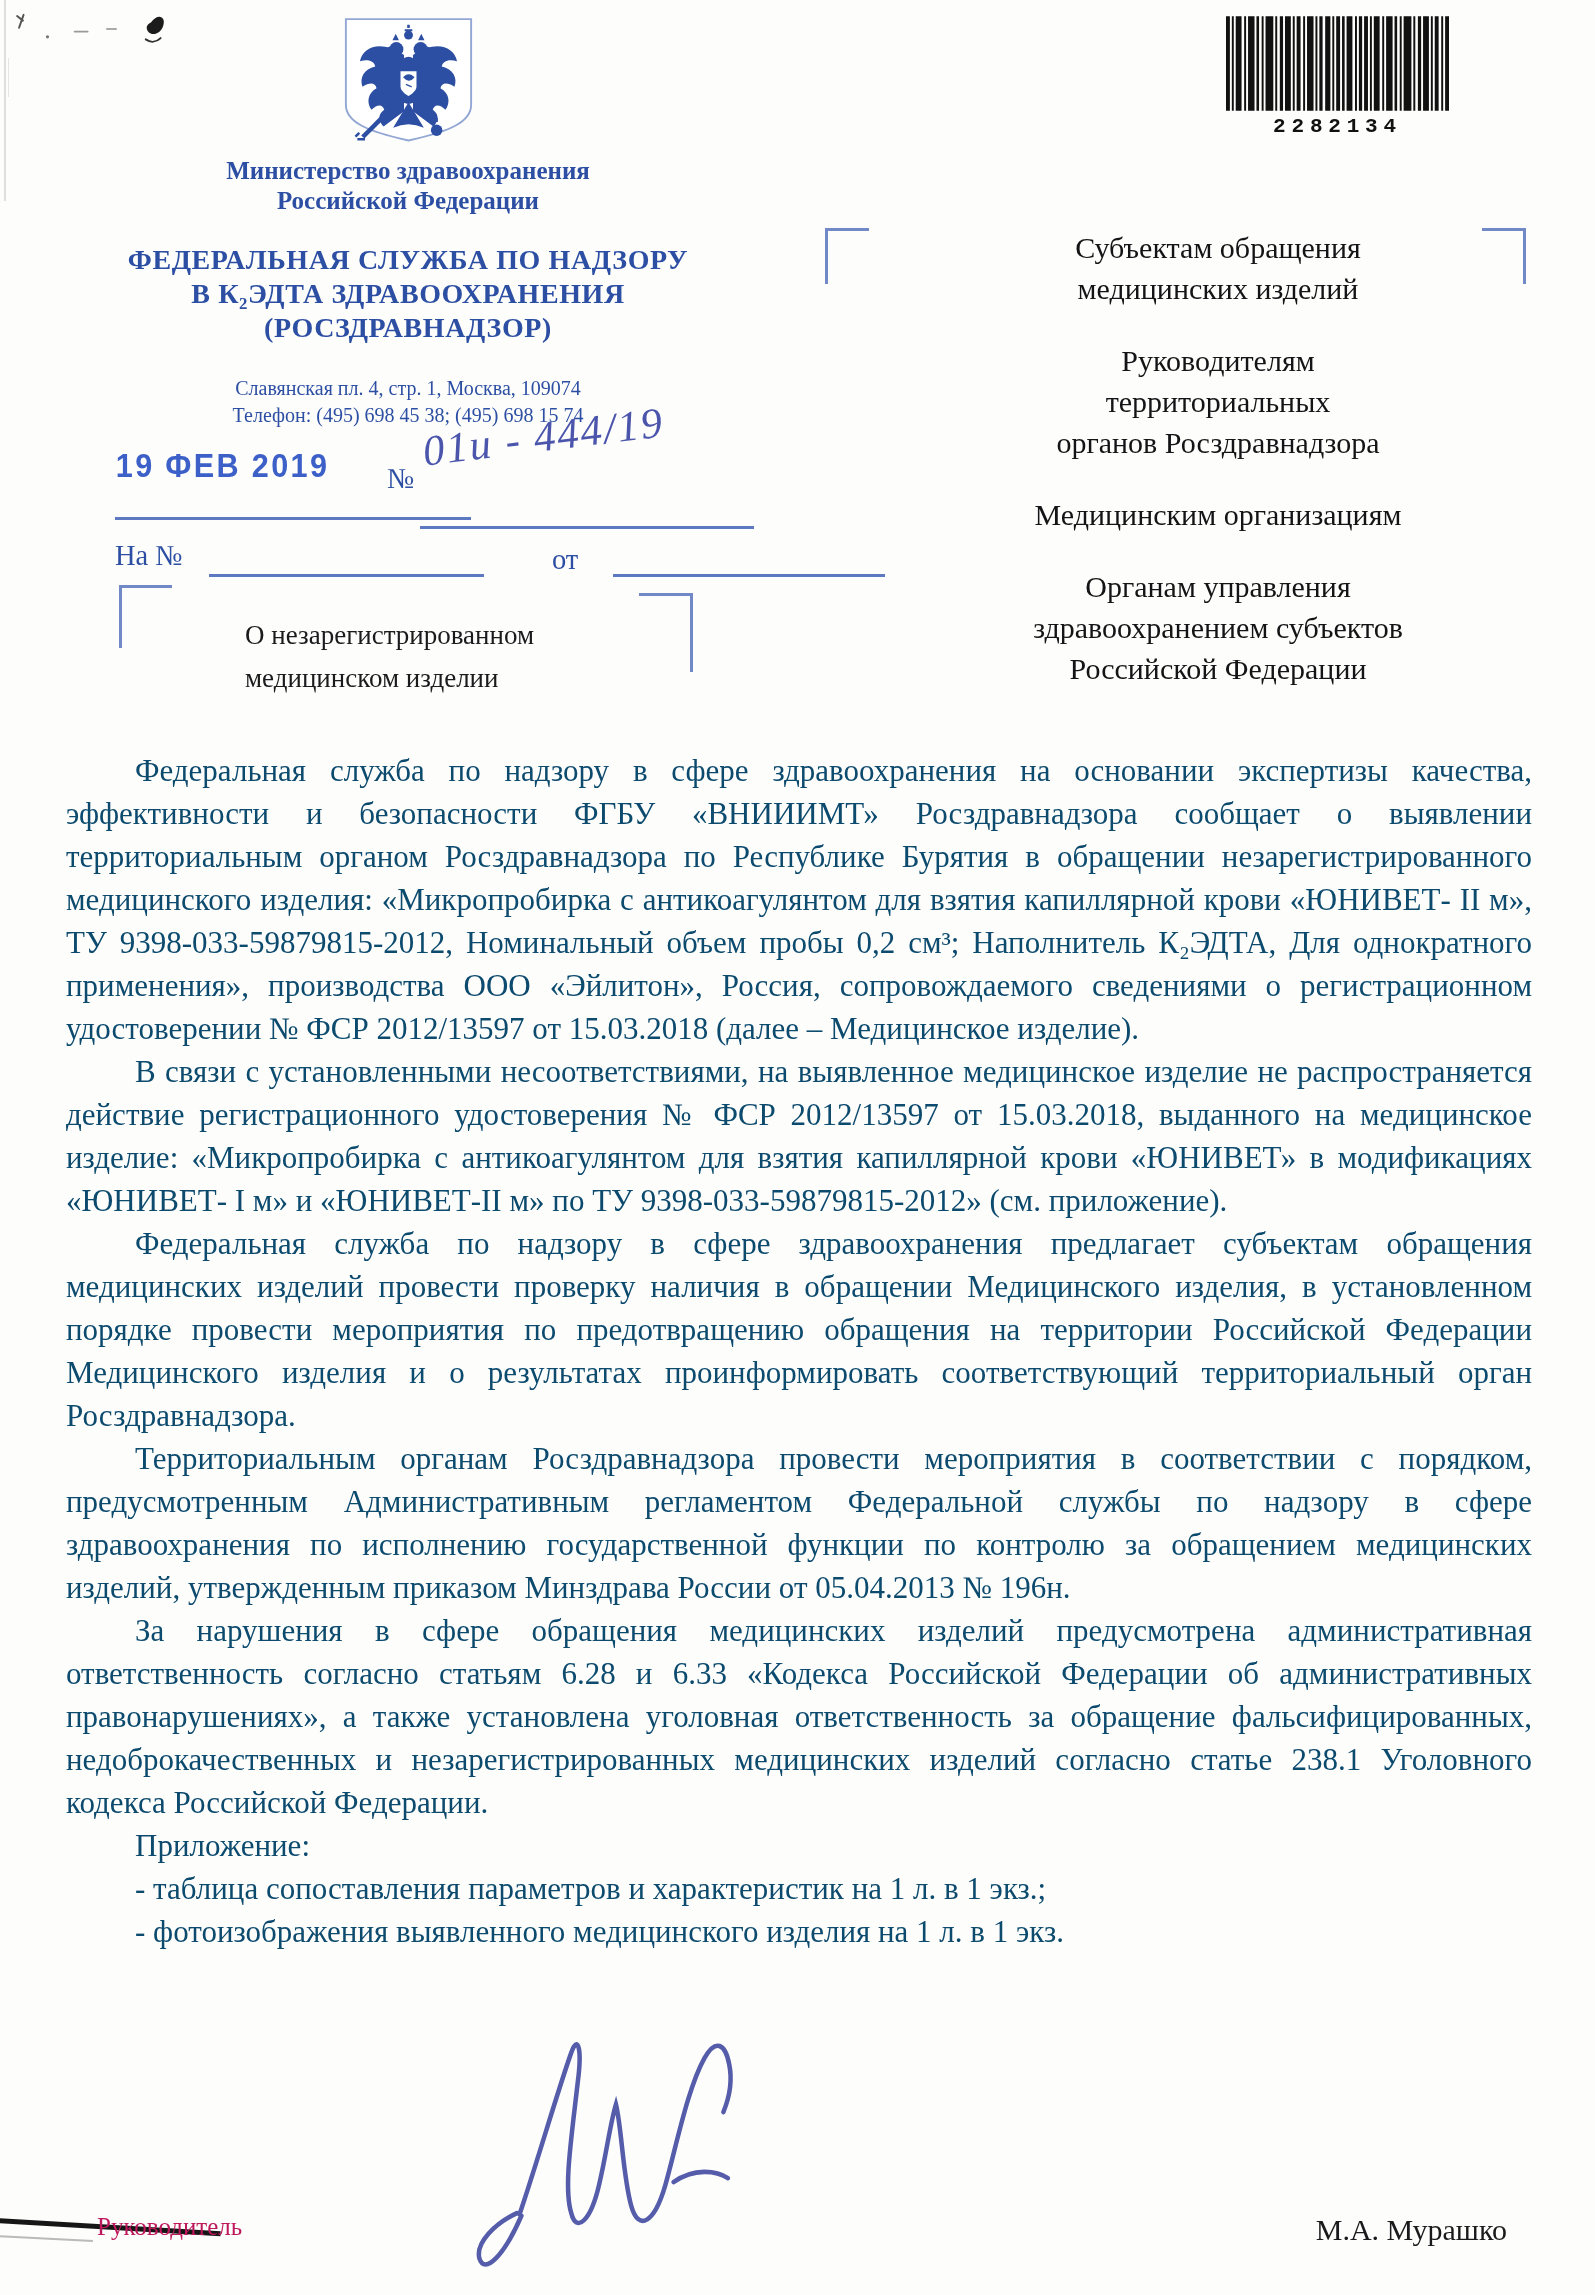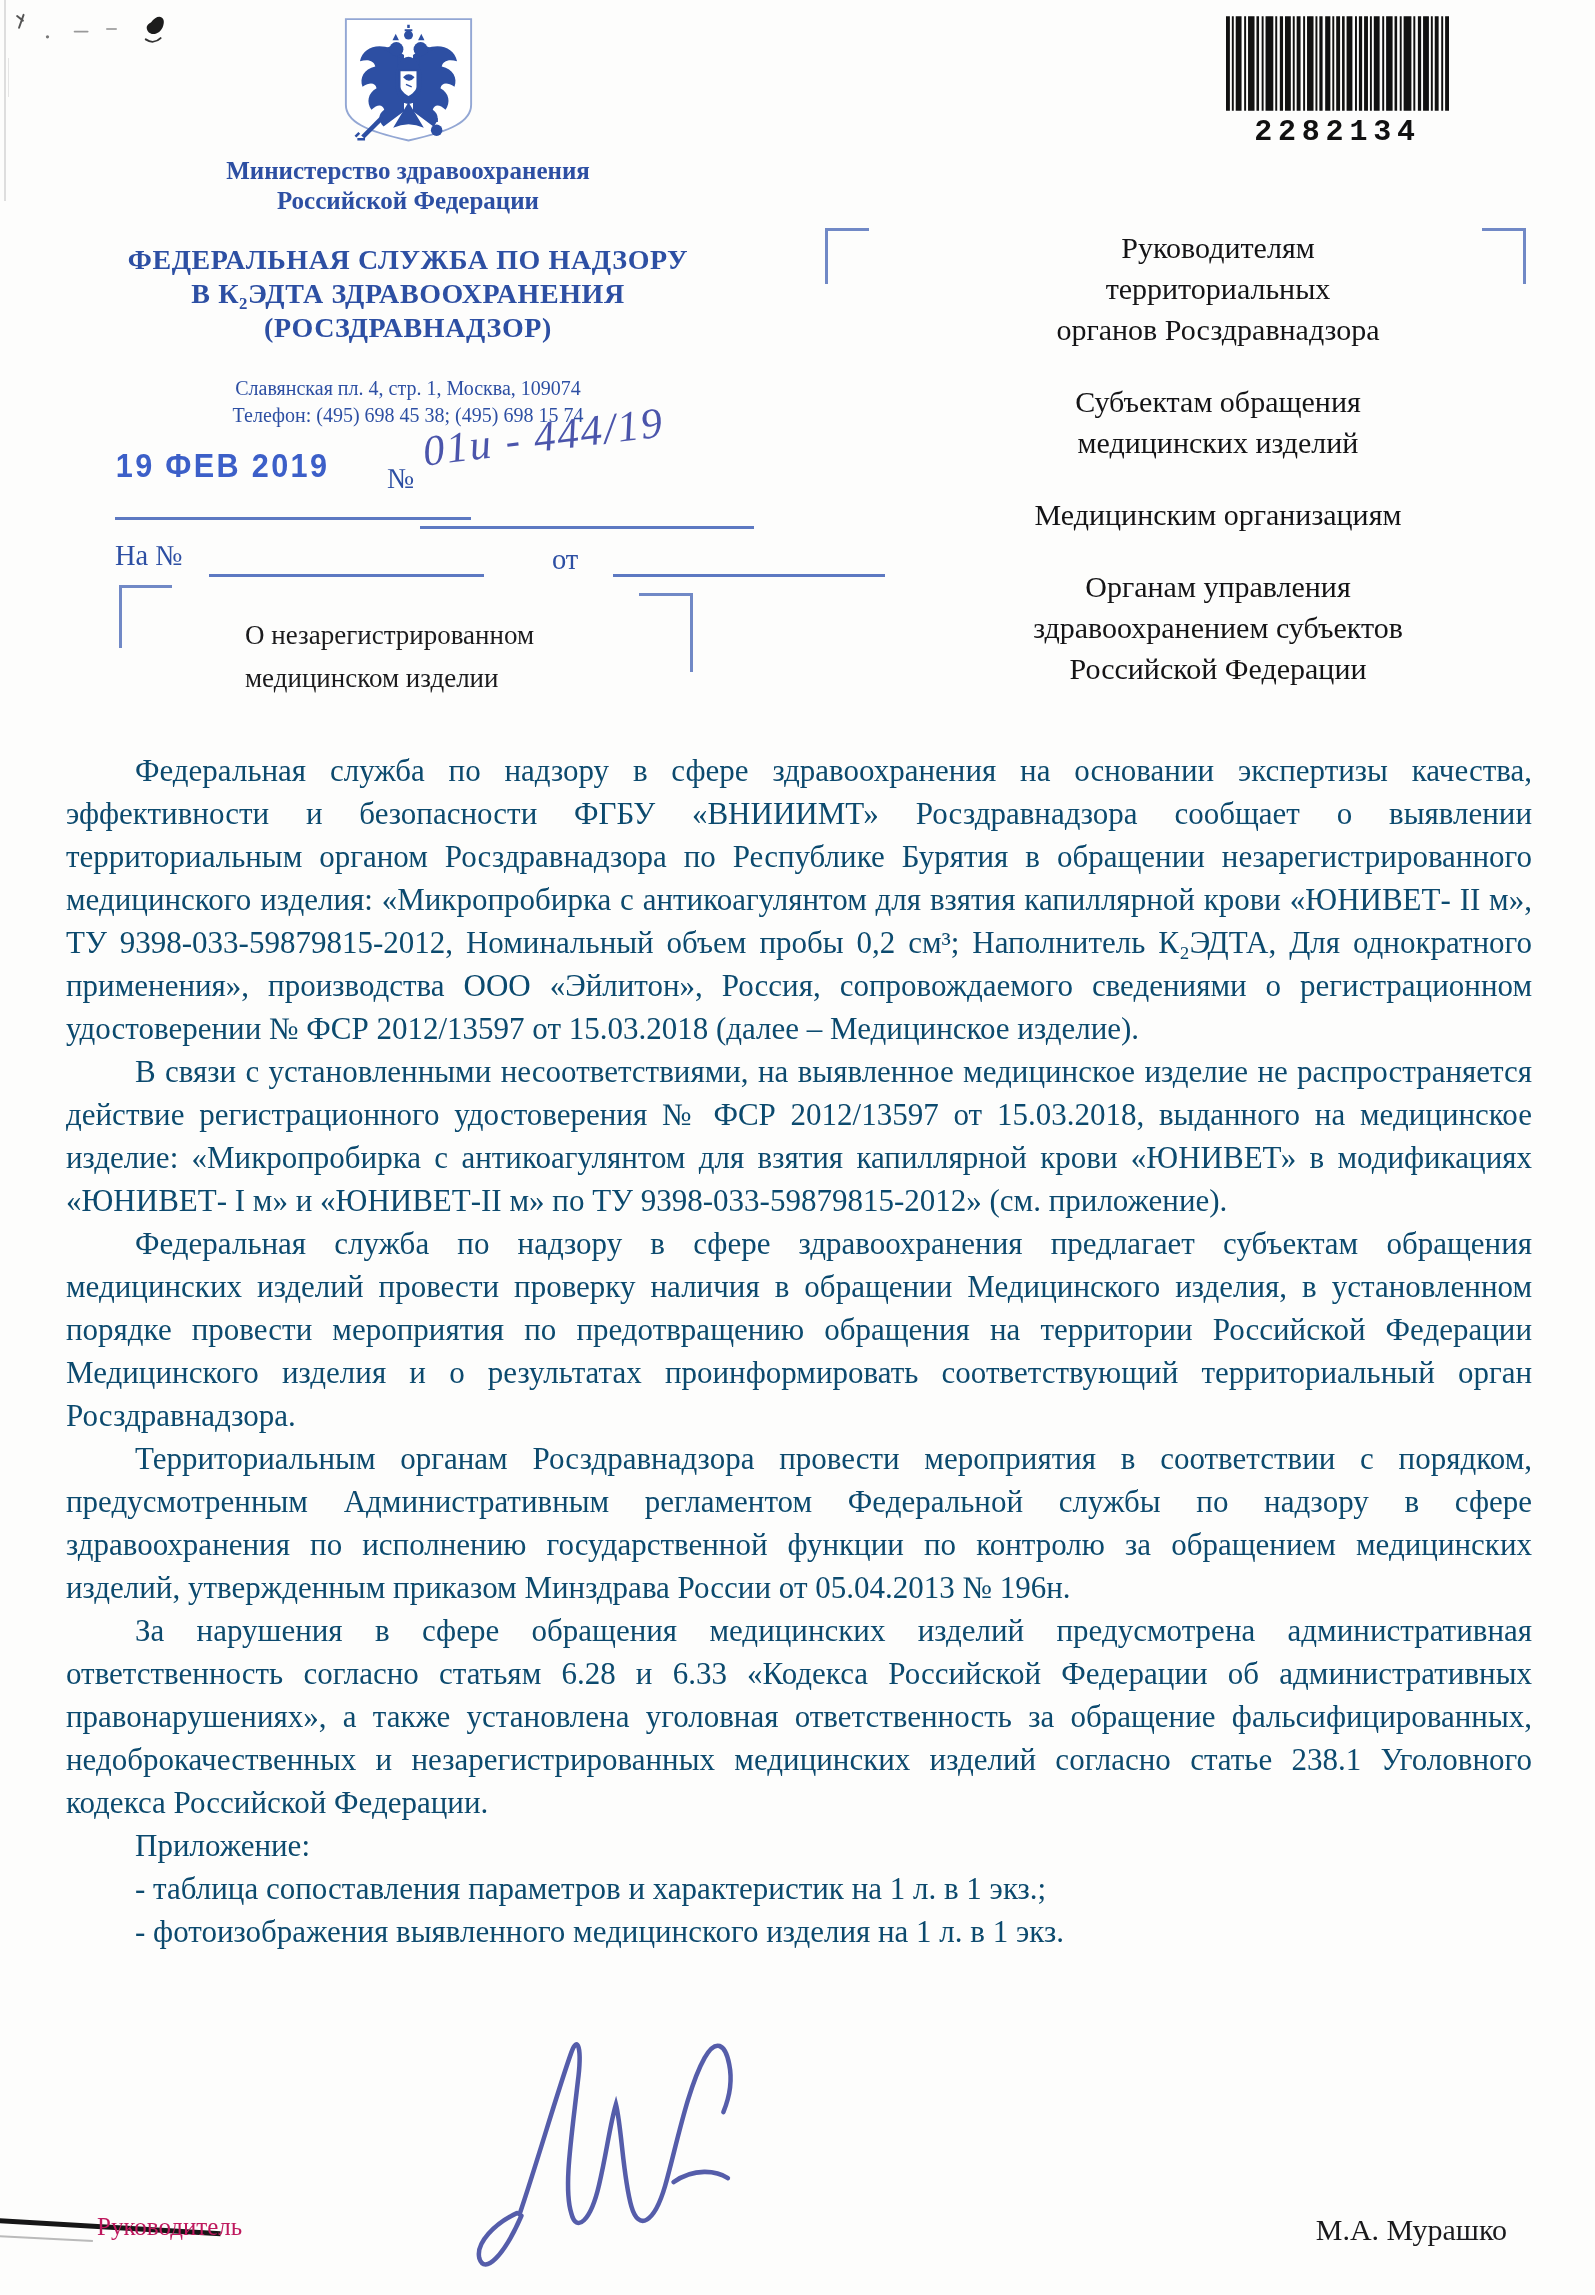--- a/index.html
+++ b/index.html
@@ -20,21 +20,21 @@
     color:var(--text-black);
   }
   
   .letterhead{position:absolute;left:45px;top:14.3px;width:726px;text-align:center;}
   .emblem{display:block;margin:0 auto;}
   .ministry{margin-top:11px;font-size:25px;font-weight:bold;color:var(--letterhead-blue);line-height:30px;}
   .service{margin-top:27px;font-size:28px;font-weight:bold;color:var(--letterhead-blue);line-height:34px;letter-spacing:0.6px;}
   .address-block{margin-top:30px;font-size:20px;color:var(--letterhead-blue);line-height:27px;}
   
   .barcode-wrap{position:absolute;left:1226px;top:15.5px;width:223px;text-align:center;}
-  .barcode-digits{margin-top:2.6px;font-family:"Liberation Mono","DejaVu Sans Mono",monospace;font-size:30px;font-weight:700;letter-spacing:5.8px;color:#111;}
+  .barcode-digits{margin-top:2.6px;font-family:"Liberation Mono","DejaVu Sans Mono",monospace;font-size:21px;font-weight:700;letter-spacing:5.8px;color:#111;}
   
   .stamp-date{position:absolute;left:97px;top:446px;width:279px;text-align:center;
     font-family:"Liberation Sans","DejaVu Sans",sans-serif;font-weight:bold;font-size:34px;
     color:var(--stamp-blue);letter-spacing:2.6px;transform:scaleX(.9);transform-origin:left;}
   .u-line{position:absolute;height:2.6px;background:#5d79c2;}
   .no-label{position:absolute;left:387px;top:463px;font-size:28.5px;color:var(--letterhead-blue);}
   .no-value{position:absolute;left:422px;top:412px;font-size:43px;font-style:italic;
     color:var(--ink-blue);transform:rotate(-7deg);letter-spacing:1.9px;white-space:nowrap;}
   .na-label{position:absolute;left:115px;top:540px;font-size:28.5px;color:var(--letterhead-blue);}
   .ot-label{position:absolute;left:552px;top:544px;font-size:28.5px;color:var(--letterhead-blue);}
@@ -168,27 +168,27 @@
     <div class="h" style="left:0;width:44px"></div>
     <div class="v" style="left:0;top:0;height:56px"></div>
   </div>
   <div class="bracket" style="left:1482px;top:228px">
     <div class="h" style="left:0;width:44px"></div>
     <div class="v" style="left:41px;top:0;height:56px"></div>
   </div>
 
   <div class="recipients">
     <div class="recipient-group">
+      <div>Субъектам обращения</div>
+      <div>медицинских изделий</div>
+    </div>
+    <div class="recipient-group">
       <div>Руководителям</div>
       <div>территориальных</div>
       <div>органов Росздравнадзора</div>
-    </div>
-    <div class="recipient-group">
-      <div>Субъектам обращения</div>
-      <div>медицинских изделий</div>
     </div>
     <div class="recipient-group">
       <div>Медицинским организациям</div>
     </div>
     <div class="recipient-group">
       <div>Органам управления</div>
       <div>здравоохранением субъектов</div>
       <div>Российской Федерации</div>
     </div>
   </div>

